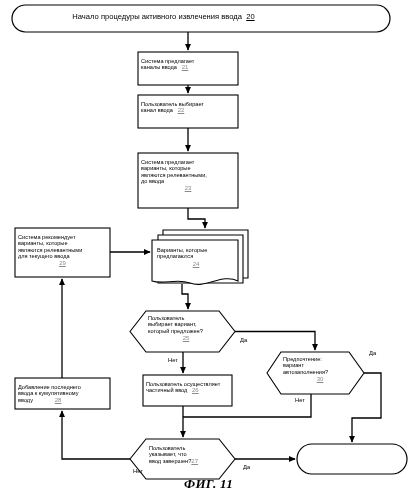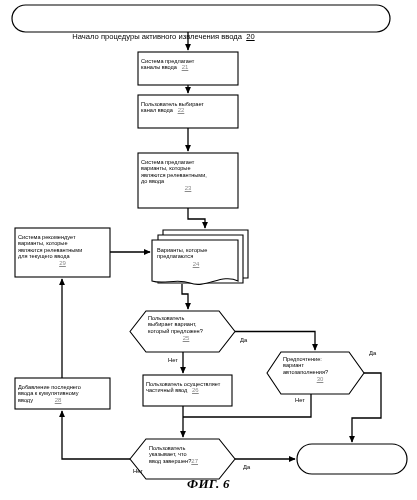--- a/index.html
+++ b/index.html
@@ -139,21 +139,21 @@
 
       <path d="M235,459 L295,459" marker-end="url(#arrow)" stroke-width="1.3"></path>
 
       <path d="M130,459 L62,459 L62,411" marker-end="url(#arrow)" stroke-width="1.3"></path>
 
       <path d="M62,378 L62,279" marker-end="url(#arrow)" stroke-width="1.3"></path>
 
     </g>
   </svg>
 
-  <div class="node-text t-term" style="left:12px;top:13px;width:303px;margin-top:20px;">
+  <div class="node-text t-term" style="left:12px;top:13px;width:303px;">
     <span>Начало процедуры активного извлечения ввода</span><span>&nbsp;&nbsp;</span><span class="ref-dark">20</span>
   </div>
 
   <div class="node-text t-proc" style="left:138px;top:56px;width:100px;">
     <div>Система предлагает</div>
     <div>
       <span>каналы ввода</span><span>&nbsp;&nbsp;&nbsp;</span><span class="ref">21</span>
     </div>
   </div>
 
@@ -224,15 +224,15 @@
   </div>
 
 
   <div class="edge-label" style="left:240px;top:337px;">Да</div>
   <div class="edge-label" style="left:168px;top:357px;">Нет</div>
   <div class="edge-label" style="left:369px;top:350px;">Да</div>
   <div class="edge-label" style="left:295px;top:397px;">Нет</div>
   <div class="edge-label" style="left:243px;top:464px;">Да</div>
   <div class="edge-label" style="left:133px;top:468px;">Нет</div>
 
-  <div id="figure-caption">ФИГ. 6</div>
+  <div id="figure-caption">ФИГ. 11</div>
 
 </div>
 
 </body></html>

